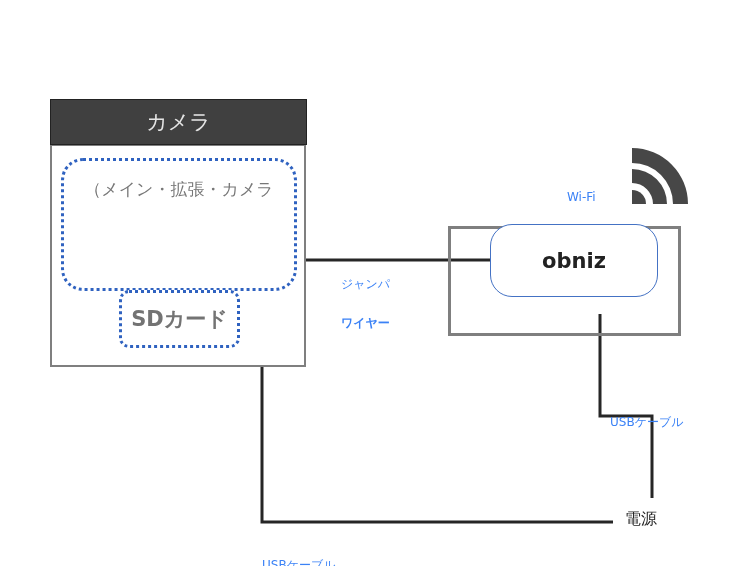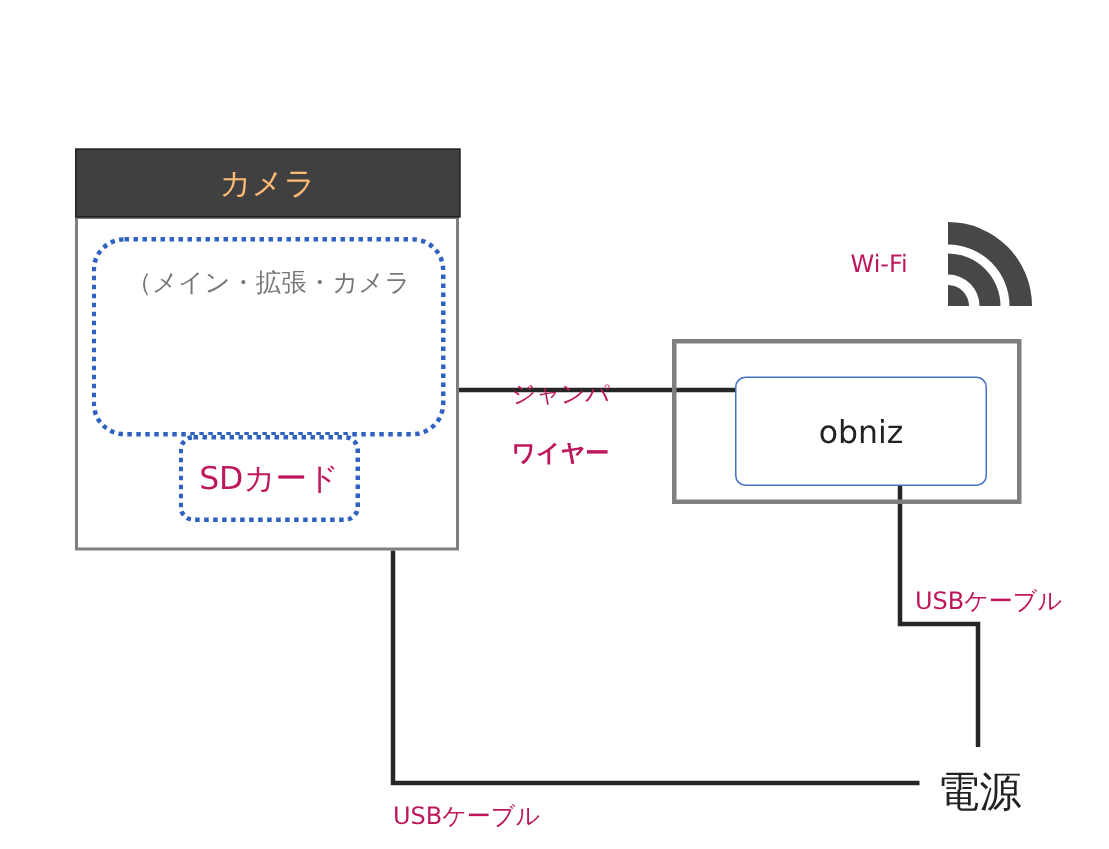--- a/index.html
+++ b/index.html
@@ -3,35 +3,35 @@
 <meta charset="utf-8">
 <style>
   html, body { margin: 0; padding: 0; background: #ffffff; }
   body { width: 739px; height: 566px; position: relative; overflow: hidden;
          font-family: "DejaVu Sans", "Liberation Sans", sans-serif; color: #222; }
   .abs { position: absolute; }
   #camera-box { left: 50px; top: 144px; width: 256px; height: 223px;
                 border: 2px solid #7f7f7f; box-sizing: border-box; background: #fff; }
   #camera-header { left: 50px; top: 99px; width: 257px; height: 46px; background: #404040;
                    border: 1px solid #222; box-sizing: border-box;
-                   color: #fdba74; font-size: 21px; display: flex; align-items: center; justify-content: center; }
+                   color: #e5e5e5; font-size: 21px; display: flex; align-items: center; justify-content: center; }
   #spresense-group { left: 61px; top: 158px; width: 236px; height: 133px;
                      border: 3px dotted #2f62c0; border-radius: 22px; box-sizing: border-box; background:#fff;
                      text-align: center; padding-top: 16px; }
   #spresense-group .l1, #spresense-group .l2 { font-size: 21px; line-height: 29px; color: #222; }
   #spresense-group .l3, #spresense-group .l4 { font-size: 17px; line-height: 25px; color: #777; }
   #sd-box { left: 119px; top: 290px; width: 121px; height: 58px;
             border: 3px dotted #2f62c0; border-radius: 10px; box-sizing: border-box; background:#fff;
-            font-size: 21px; display:flex; align-items:center; justify-content:center; color:#be185d; }
+            font-size: 21px; display:flex; align-items:center; justify-content:center; color:#737373;font-weight:bold; }
   #obniz-outer { left: 448px; top: 226px; width: 233px; height: 110px;
                  border: 3px solid #7f7f7f; box-sizing: border-box; }
-  #obniz-box { left: 490px; top: 251px; width: 168px; height: 73px;
-               border: 1px solid #4472c4; border-radius: 7px; box-sizing: border-box; background:#fff;
-               font-size: 21px; display:flex; align-items:center; justify-content:center; color:#222; }
-  .label { font-size: 16px; color: #be185d; line-height: 21px; white-space: nowrap; }
+  #obniz-box { left: 490px; top: 224px; width: 168px; height: 73px;
+               border: 1px solid #4472c4; border-radius: 22px; box-sizing: border-box; background:#fff;
+               font-size: 21px; display:flex; align-items:center; justify-content:center; color:#222;font-weight:bold; }
+  .label { font-size: 12px; color: #3b82f6; line-height: 21px; white-space: nowrap; margin-top: 22px; }
   #wires { left: 0; top: 0; }
 </style>
 </head>
 <body>
 
 <svg id="wires" class="abs" width="739" height="566">
 
   <polyline points="262,290 262,522 613,522" fill="none" stroke="#262626" stroke-width="3"></polyline>
 
   <line x1="296" y1="260" x2="490" y2="260" stroke="#262626" stroke-width="3"></line>
@@ -59,13 +59,13 @@
     <path d="M0,-41 A41,41 0 0 1 41,0 L56,0 A56,56 0 0 0 0,-56 Z"></path>
   </g>
 </svg>
 
 <div class="abs label" style="left:341px; top:252px;">ジャンパ</div>
 <div class="abs label" style="left:341px; top:291px;font-weight:bold;">ワイヤー</div>
 
 <div class="abs label" style="left:610px; top:390px;">USBケーブル</div>
 <div class="abs label" style="left:262px; top:533px;">USBケーブル</div>
 
-<div class="abs" style="left:625px; top:509px; font-size:28px; color:#222;">電源</div>
+<div class="abs" style="left:625px; top:509px; font-size:16px; color:#222;">電源</div>
 
 </body></html>

